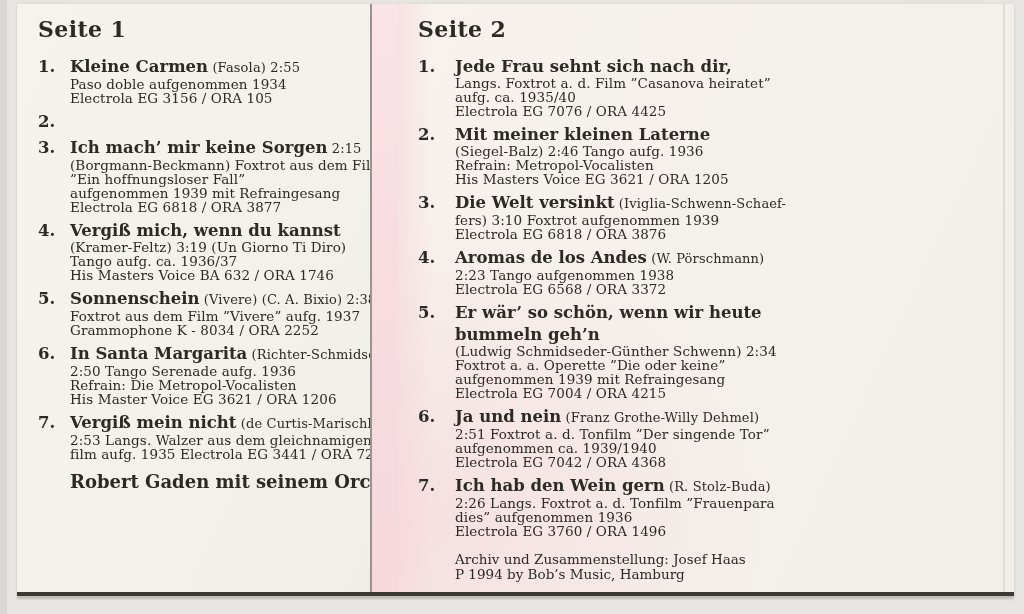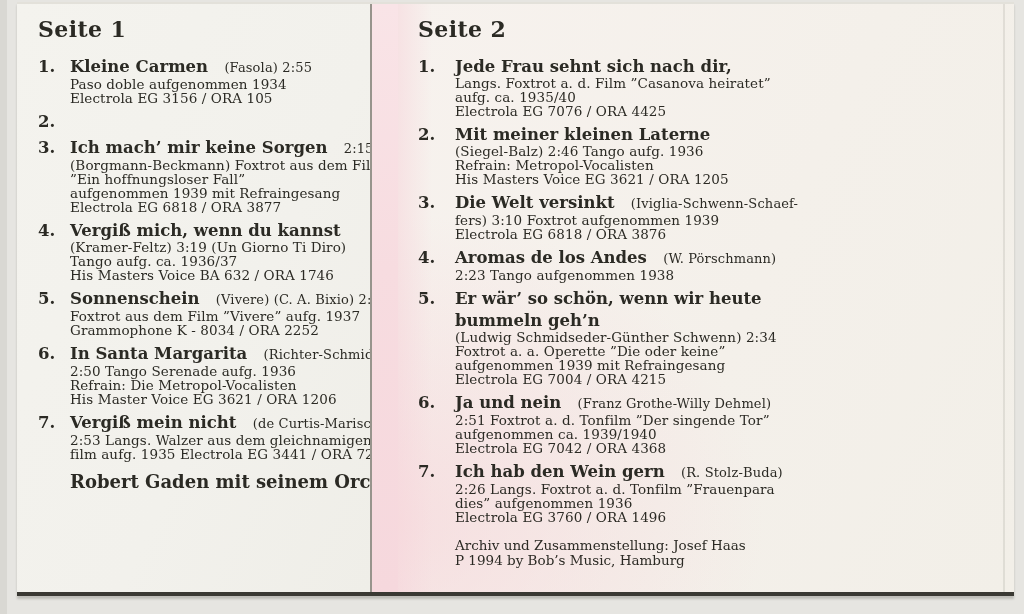--- a/index.html
+++ b/index.html
@@ -65,21 +65,21 @@
   }
   .track { display: flex; margin-bottom: 8px; }
   .num {
     flex: none; width: 32px;
     font-weight: bold; font-size: 16.5px; line-height: 18px;
   }
   .panel-right .num { width: 37px; }
   .tbody { min-width: 0; }
   .title-line { font-size: 16.5px; font-weight: bold; line-height: 18px; white-space: nowrap; }
   .title-line + .title-line { margin-top: 4px; }
-  .suffix { font-size: 13px; font-weight: normal; letter-spacing: 0.15px; margin-left: 12px; }
+  .suffix { font-size: 13px; font-weight: normal; letter-spacing: 0.15px; }
   .detail { font-size: 13.5px; line-height: 14px; white-space: nowrap; letter-spacing: 0.1px; }
   .footer-bold {
     font-size: 18px; font-weight: bold;
     margin: 10px 0 0 32px; white-space: nowrap;
   }
   .footer-small {
     font-size: 13.5px; line-height: 15px;
     margin: 14px 0 0 37px; white-space: nowrap;
   }
 </style>
@@ -180,20 +180,21 @@
               <div class="title-line"><span class="ttl">Die Welt versinkt</span><span class="suffix"> (Iviglia-Schwenn-Schaef-</span></div>
               <div class="detail">fers) 3:10 Foxtrot aufgenommen 1939</div>
               <div class="detail">Electrola EG 6818 / ORA 3876</div>
             </div>
           </div>
           <div class="track">
             <div class="num">4.</div>
             <div class="tbody">
               <div class="title-line"><span class="ttl">Aromas de los Andes</span><span class="suffix"> (W. Pörschmann)</span></div>
               <div class="detail">2:23 Tango aufgenommen 1938</div>
+              <div class="detail">Electrola EG 6568 / ORA 3372</div>
             </div>
           </div>
           <div class="track">
             <div class="num">5.</div>
             <div class="tbody">
               <div class="title-line"><span class="ttl">Er wär’ so schön, wenn wir heute</span></div>
               <div class="title-line"><span class="ttl">bummeln geh’n</span></div>
               <div class="detail">(Ludwig Schmidseder-Günther Schwenn) 2:34</div>
               <div class="detail">Foxtrot a. a. Operette ”Die oder keine”</div>
               <div class="detail">aufgenommen 1939 mit Refraingesang</div>

